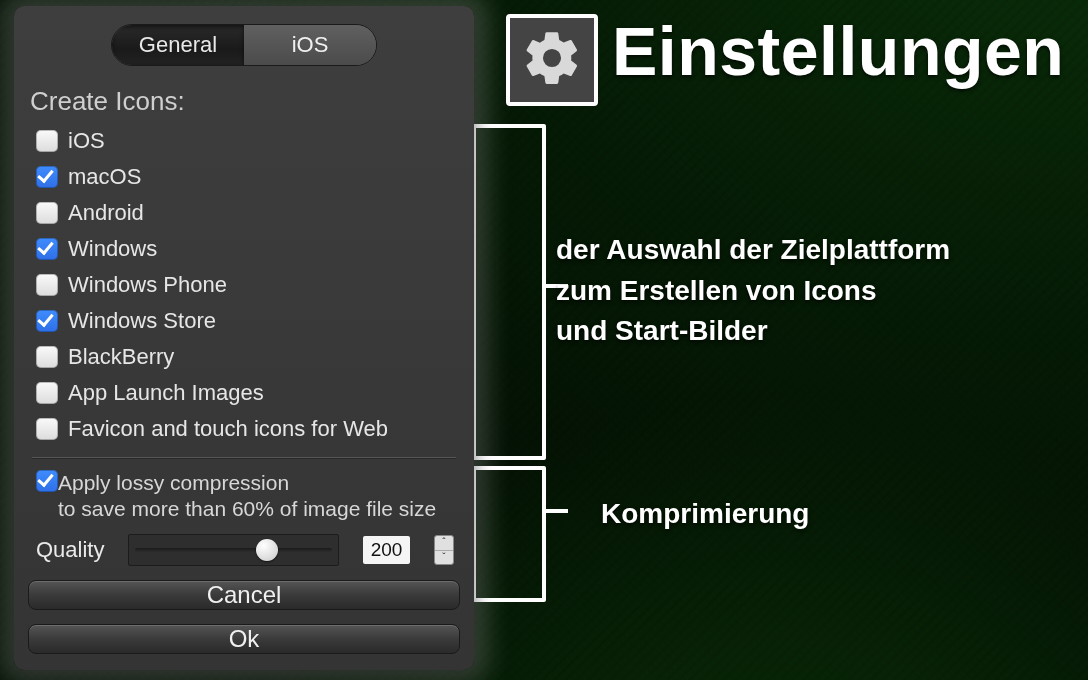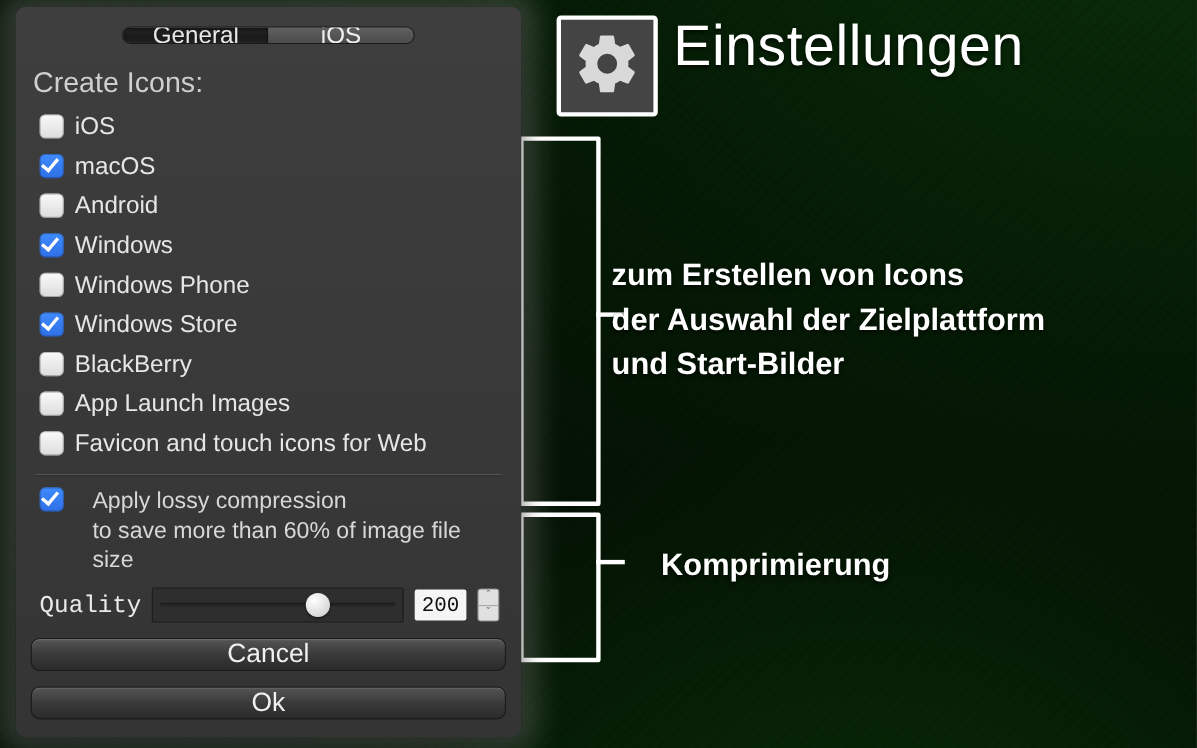--- a/index.html
+++ b/index.html
@@ -33,22 +33,22 @@
 
 
 .anno {
   position: absolute;
   color: #fff;
   text-shadow: 0 2px 4px rgba(0,0,0,0.7);
 }
 .anno-title {
   top: 12px;
   left: 612px;
-  font-size: 52px;
-  font-weight: 400;
+  font-size: 68px;
+  font-weight: 700;
   letter-spacing: 0.5px;
 }
 .anno-block-1 {
   top: 230px;
   left: 556px;
   font-size: 28px;
   font-weight: 600;
   line-height: 1.45;
 }
 .anno-block-2 {
@@ -189,37 +189,36 @@
   margin: 10px 18px 6px;
   height: 1px;
   background: #555;
   box-shadow: 0 1px 0 #2a2a2a;
 }
 
 
 .comp-row {
   display: flex;
   align-items: flex-start;
-  gap: 26px;
+  gap: 0;
   padding: 6px 20px 0 22px;
 }
 .comp-text {
   font-size: 21px;
   color: #d7d7d7;
   line-height: 1.25;
 }
 
 
 .q-row {
   margin-top: 12px;
   padding: 0 20px 0 22px;
   display: flex;
   align-items: center;
-  gap: 10px;
-  font-family: Liberation Mono, monospace;
+  gap: 24px;
 }
 .q-label { font-size: 22px; color: #eaeaea; }
 .slider-wrap {
   flex: 1;
   position: relative;
   height: 30px;
   background: #2e2e2e;
   border-radius: 2px;
   border: 1px solid #1c1c1c;
 }
@@ -309,22 +308,22 @@
 <div class="gear-box">
   <span>
     <svg viewBox="0 0 24 24" fill="#d9d9d9">
       <path d="M19.4 13a7.5 7.5 0 0 0 .06-1 7.5 7.5 0 0 0-.06-1l2.11-1.65a.5.5 0 0 0 .12-.64l-2-3.46a.5.5 0 0 0-.61-.22l-2.49 1a7.3 7.3 0 0 0-1.73-1l-.38-2.65A.5.5 0 0 0 13.93 2h-4a.5.5 0 0 0-.49.42L9.06 5.07a7.3 7.3 0 0 0-1.73 1l-2.49-1a.5.5 0 0 0-.61.22l-2 3.46a.5.5 0 0 0 .12.64L4.46 11a7.5 7.5 0 0 0-.06 1 7.5 7.5 0 0 0 .06 1l-2.11 1.65a.5.5 0 0 0-.12.64l2 3.46a.5.5 0 0 0 .61.22l2.49-1a7.3 7.3 0 0 0 1.73 1l.38 2.65a.5.5 0 0 0 .49.42h4a.5.5 0 0 0 .49-.42l.38-2.65a7.3 7.3 0 0 0 1.73-1l2.49 1a.5.5 0 0 0 .61-.22l2-3.46a.5.5 0 0 0-.12-.64ZM12 15.5A3.5 3.5 0 1 1 15.5 12 3.5 3.5 0 0 1 12 15.5Z"></path>
     </svg>
   </span>
 </div>
 
 <div class="anno anno-title">Einstellungen</div>
 <div class="anno anno-block-1">
+  <div>der Auswahl der Zielplattform</div>
   <div>zum Erstellen von Icons</div>
-  <div>der Auswahl der Zielplattform</div>
   <div>und Start-Bilder</div>
 </div>
 <div class="anno anno-block-2">Komprimierung</div>
 
 <div class="panel">
 
   <div class="tabs">
     <div class="tab active">General</div>
     <div class="tab">iOS</div>
   </div>

